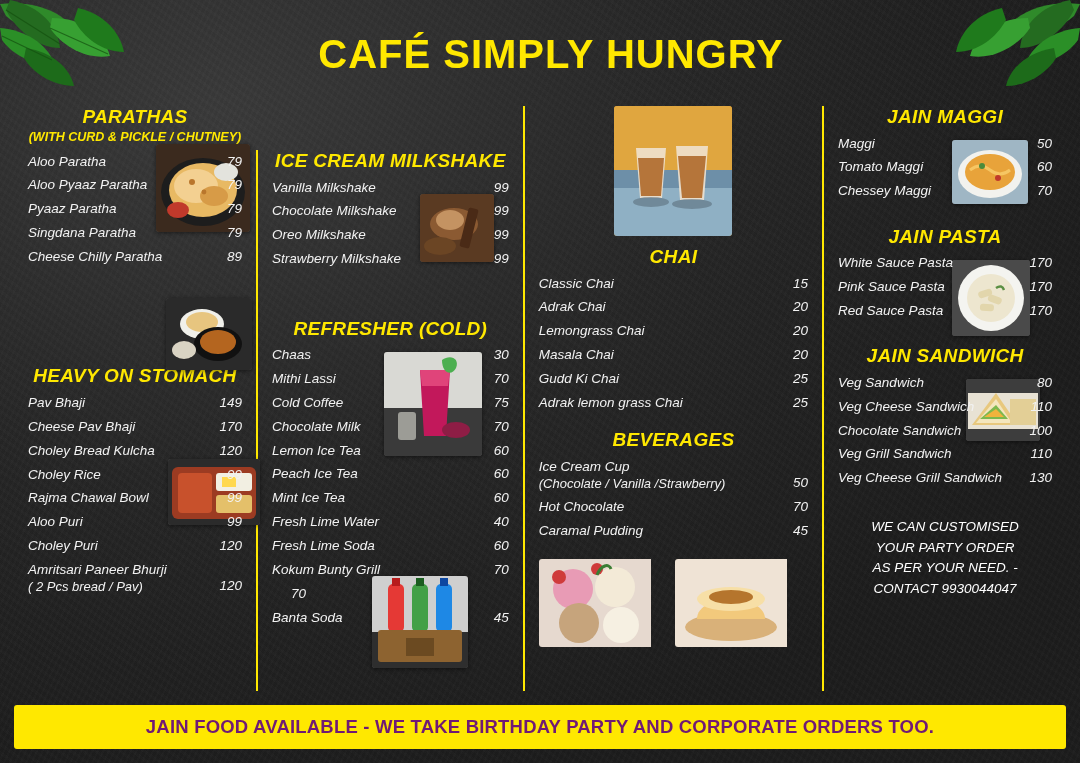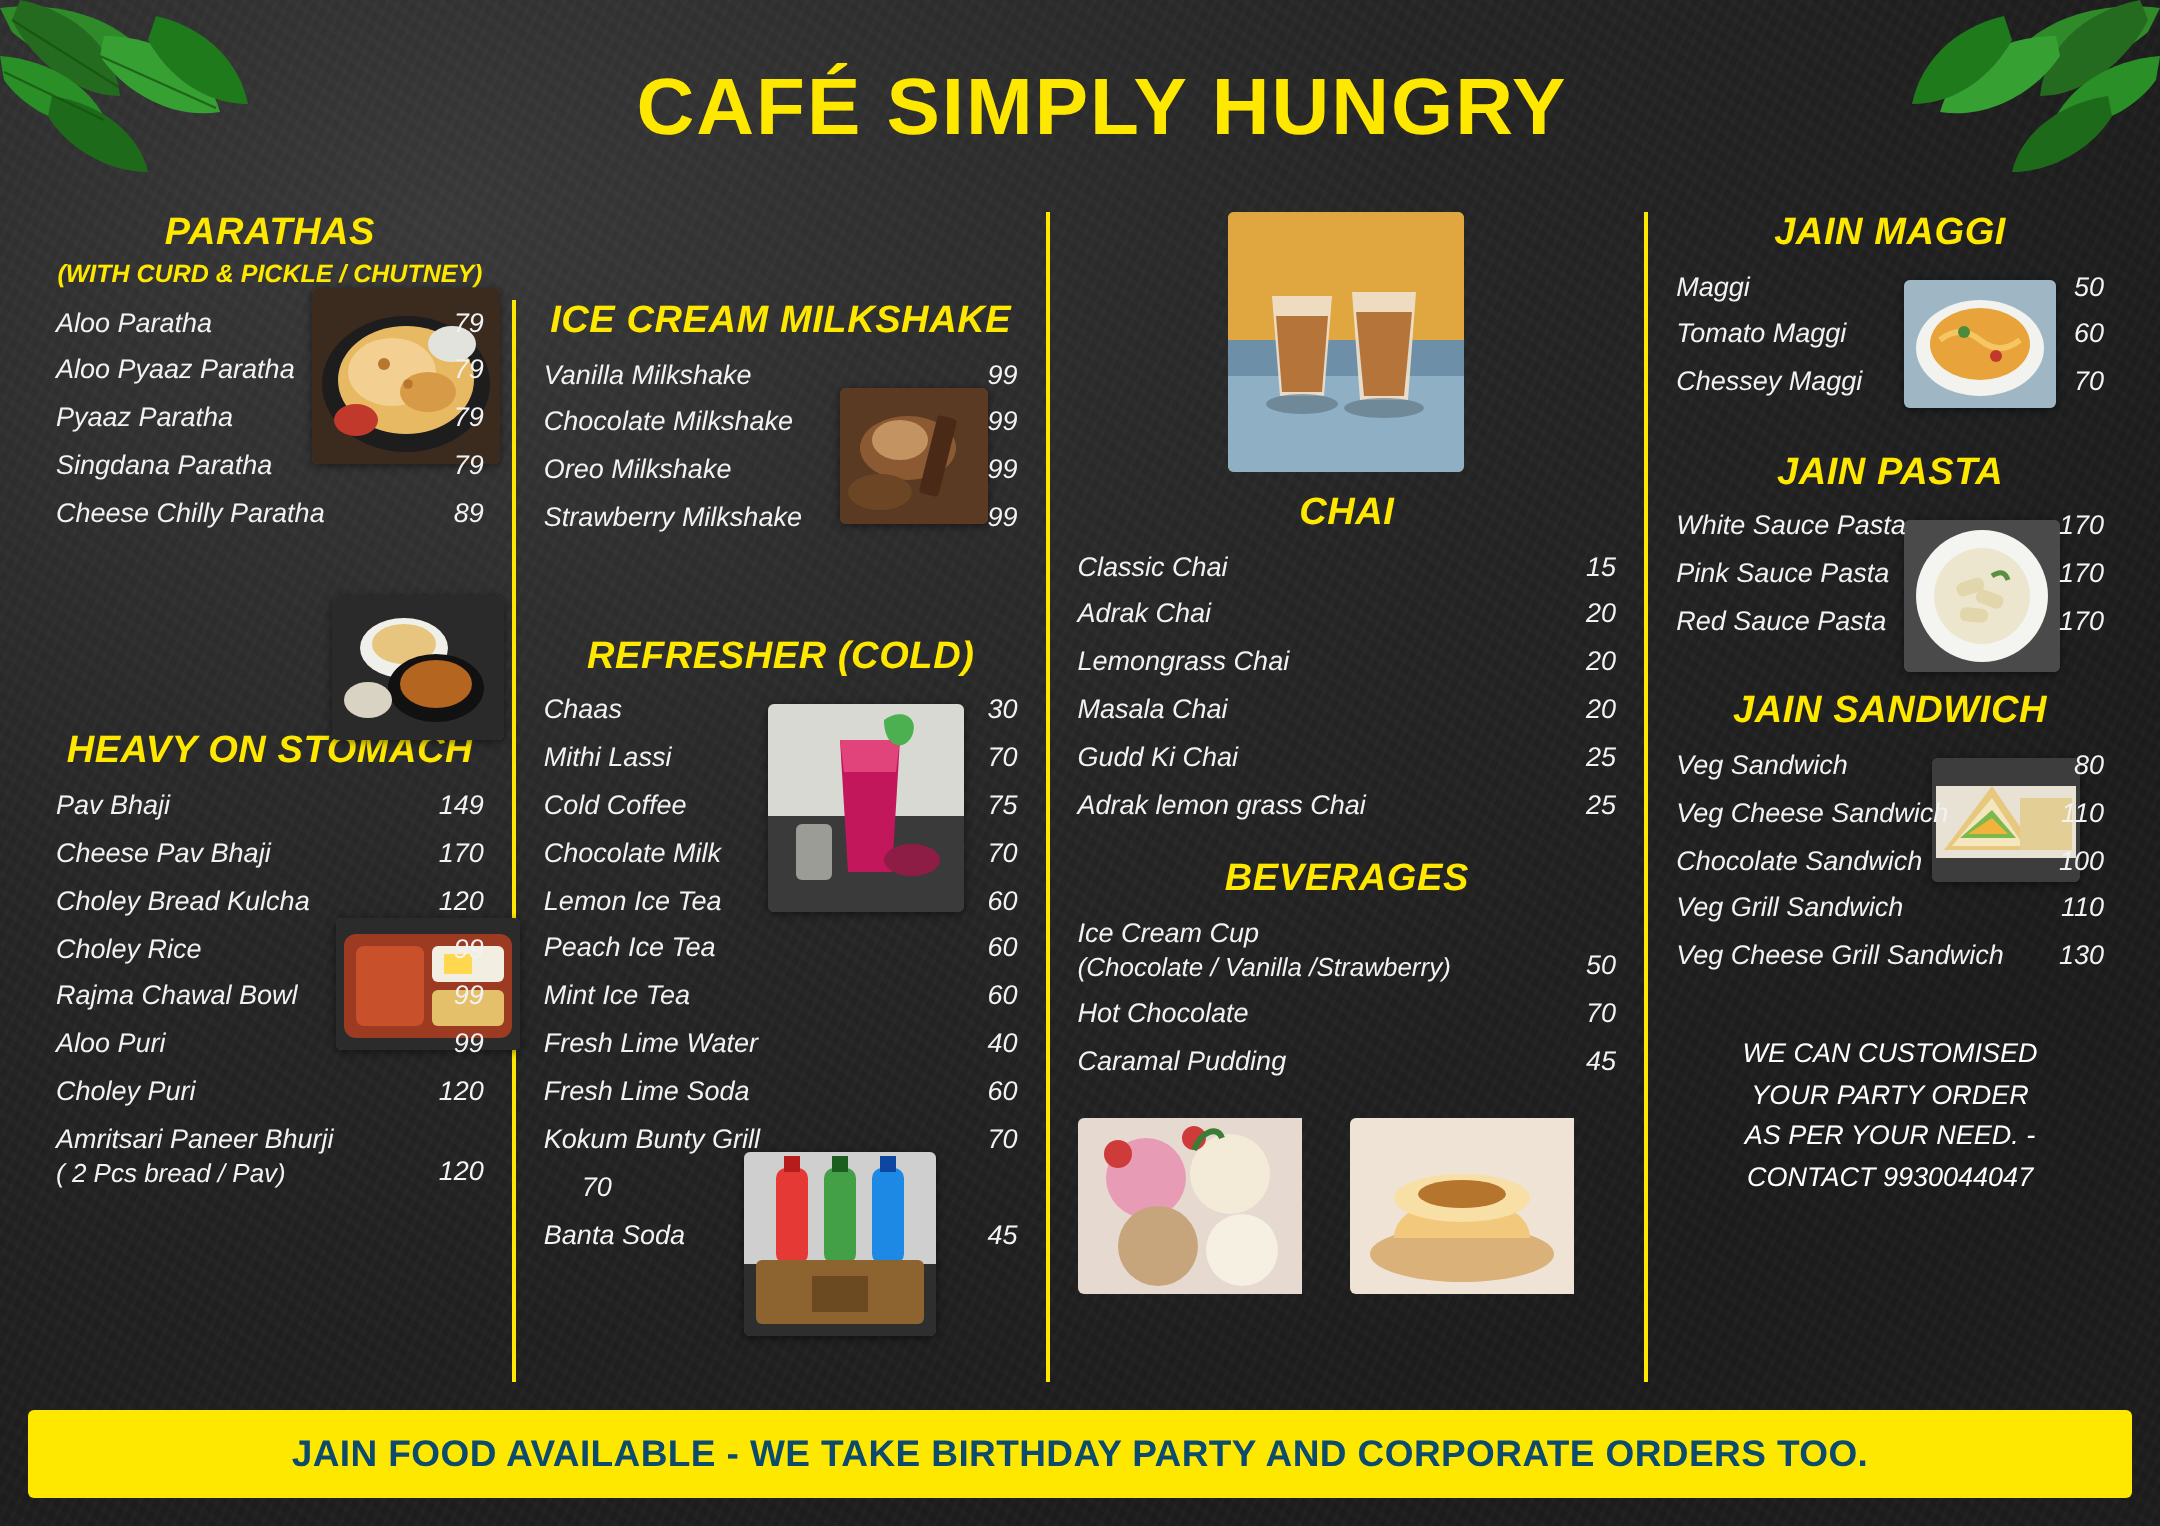--- a/index.html
+++ b/index.html
@@ -110,21 +110,21 @@
     left: 14px; right: 14px; bottom: 14px;
     height: 44px;
     background: #FFE800;
     border-radius: 3px;
     display: flex;
     align-items: center;
     justify-content: center;
     z-index: 5;
   }
   .footer-banner span {
-    color: #0c4a6e;
+    color: #701a75;
     font-size: 18.5px;
     font-weight: bold;
     letter-spacing: 0.2px;
     text-align: center;
   }
 
   .contact-note {
     margin-top: 26px;
     text-align: center;
     color: #ffffff;

